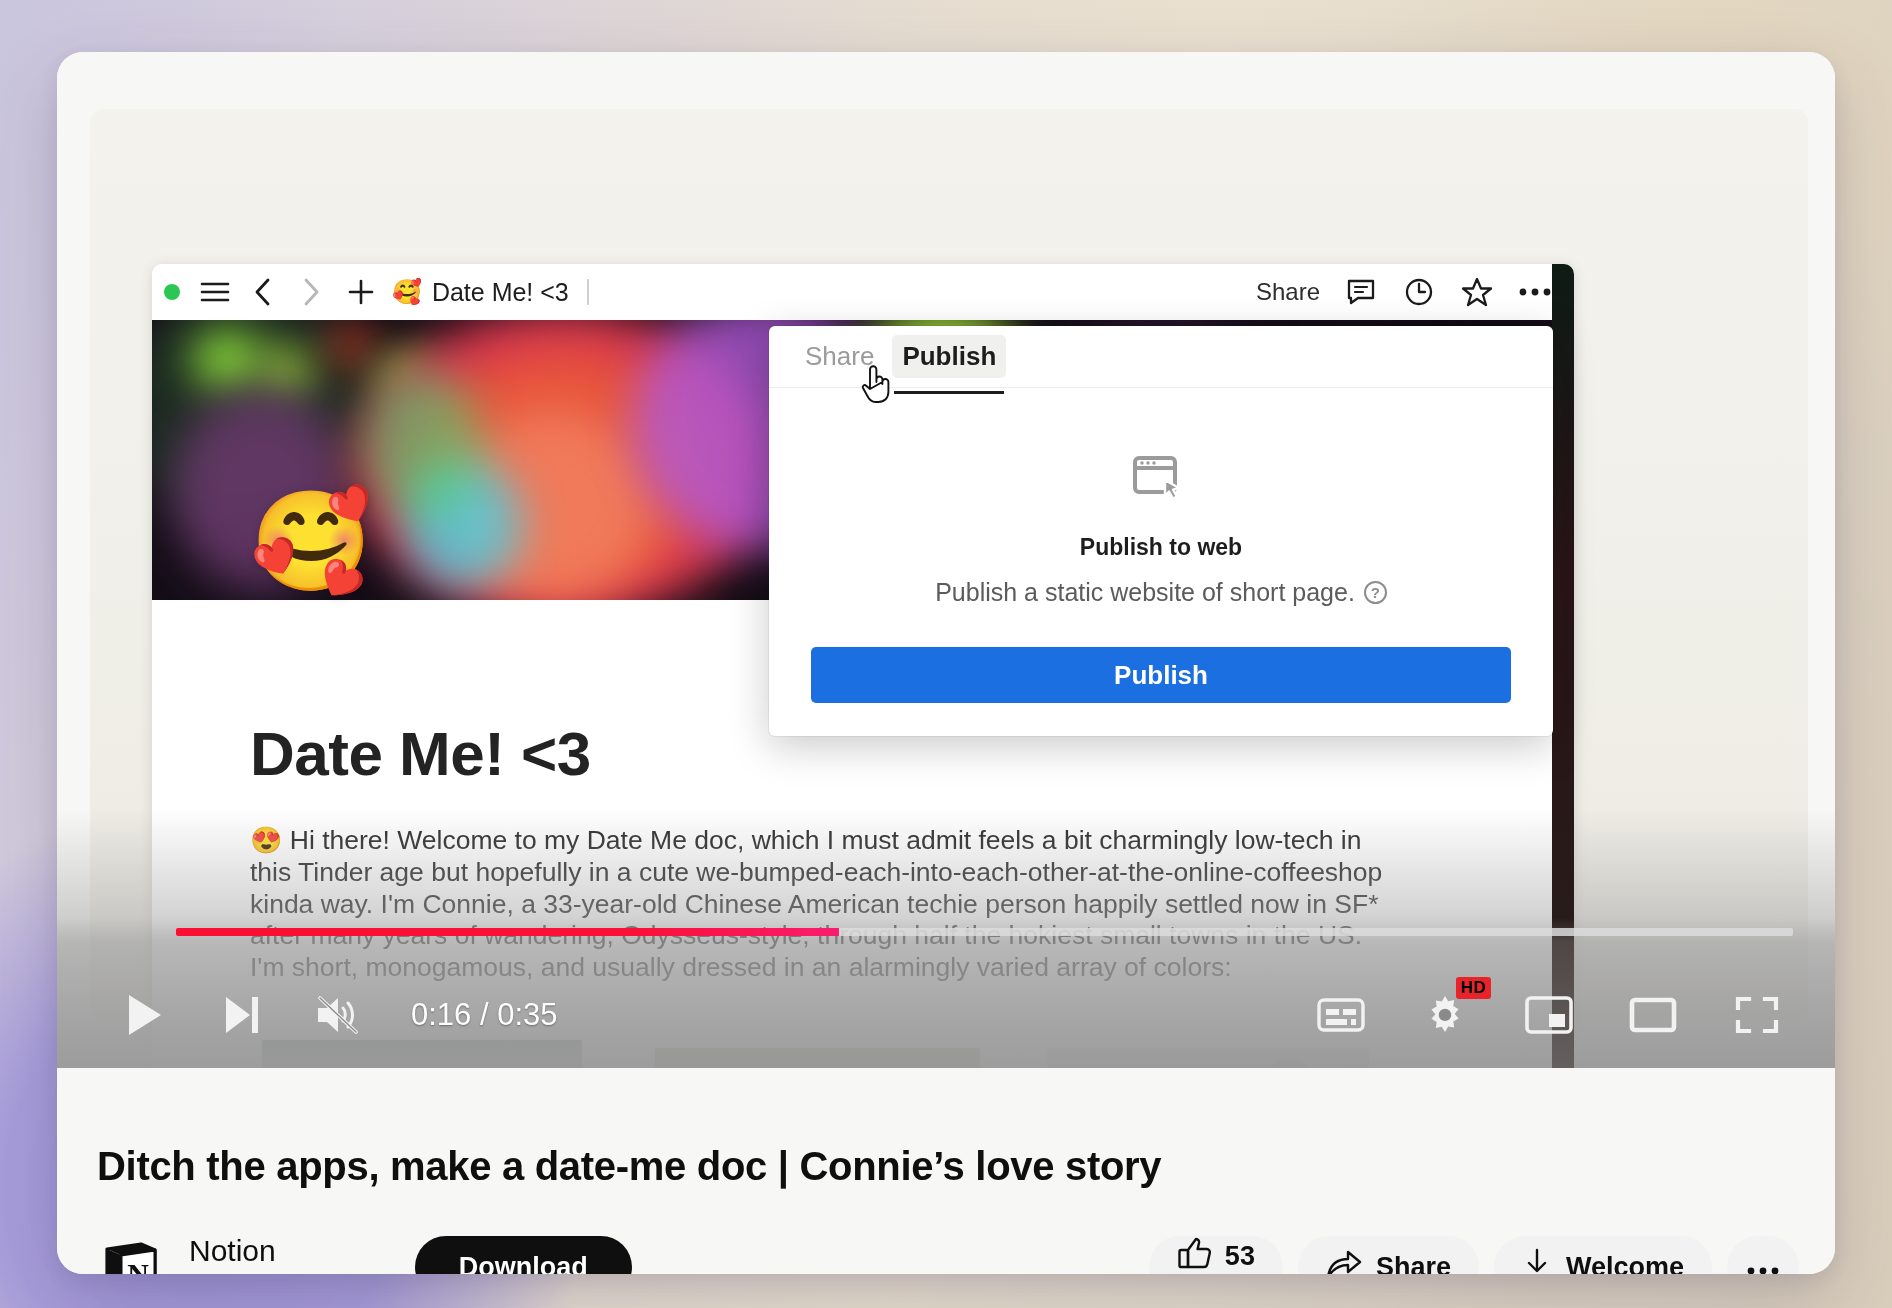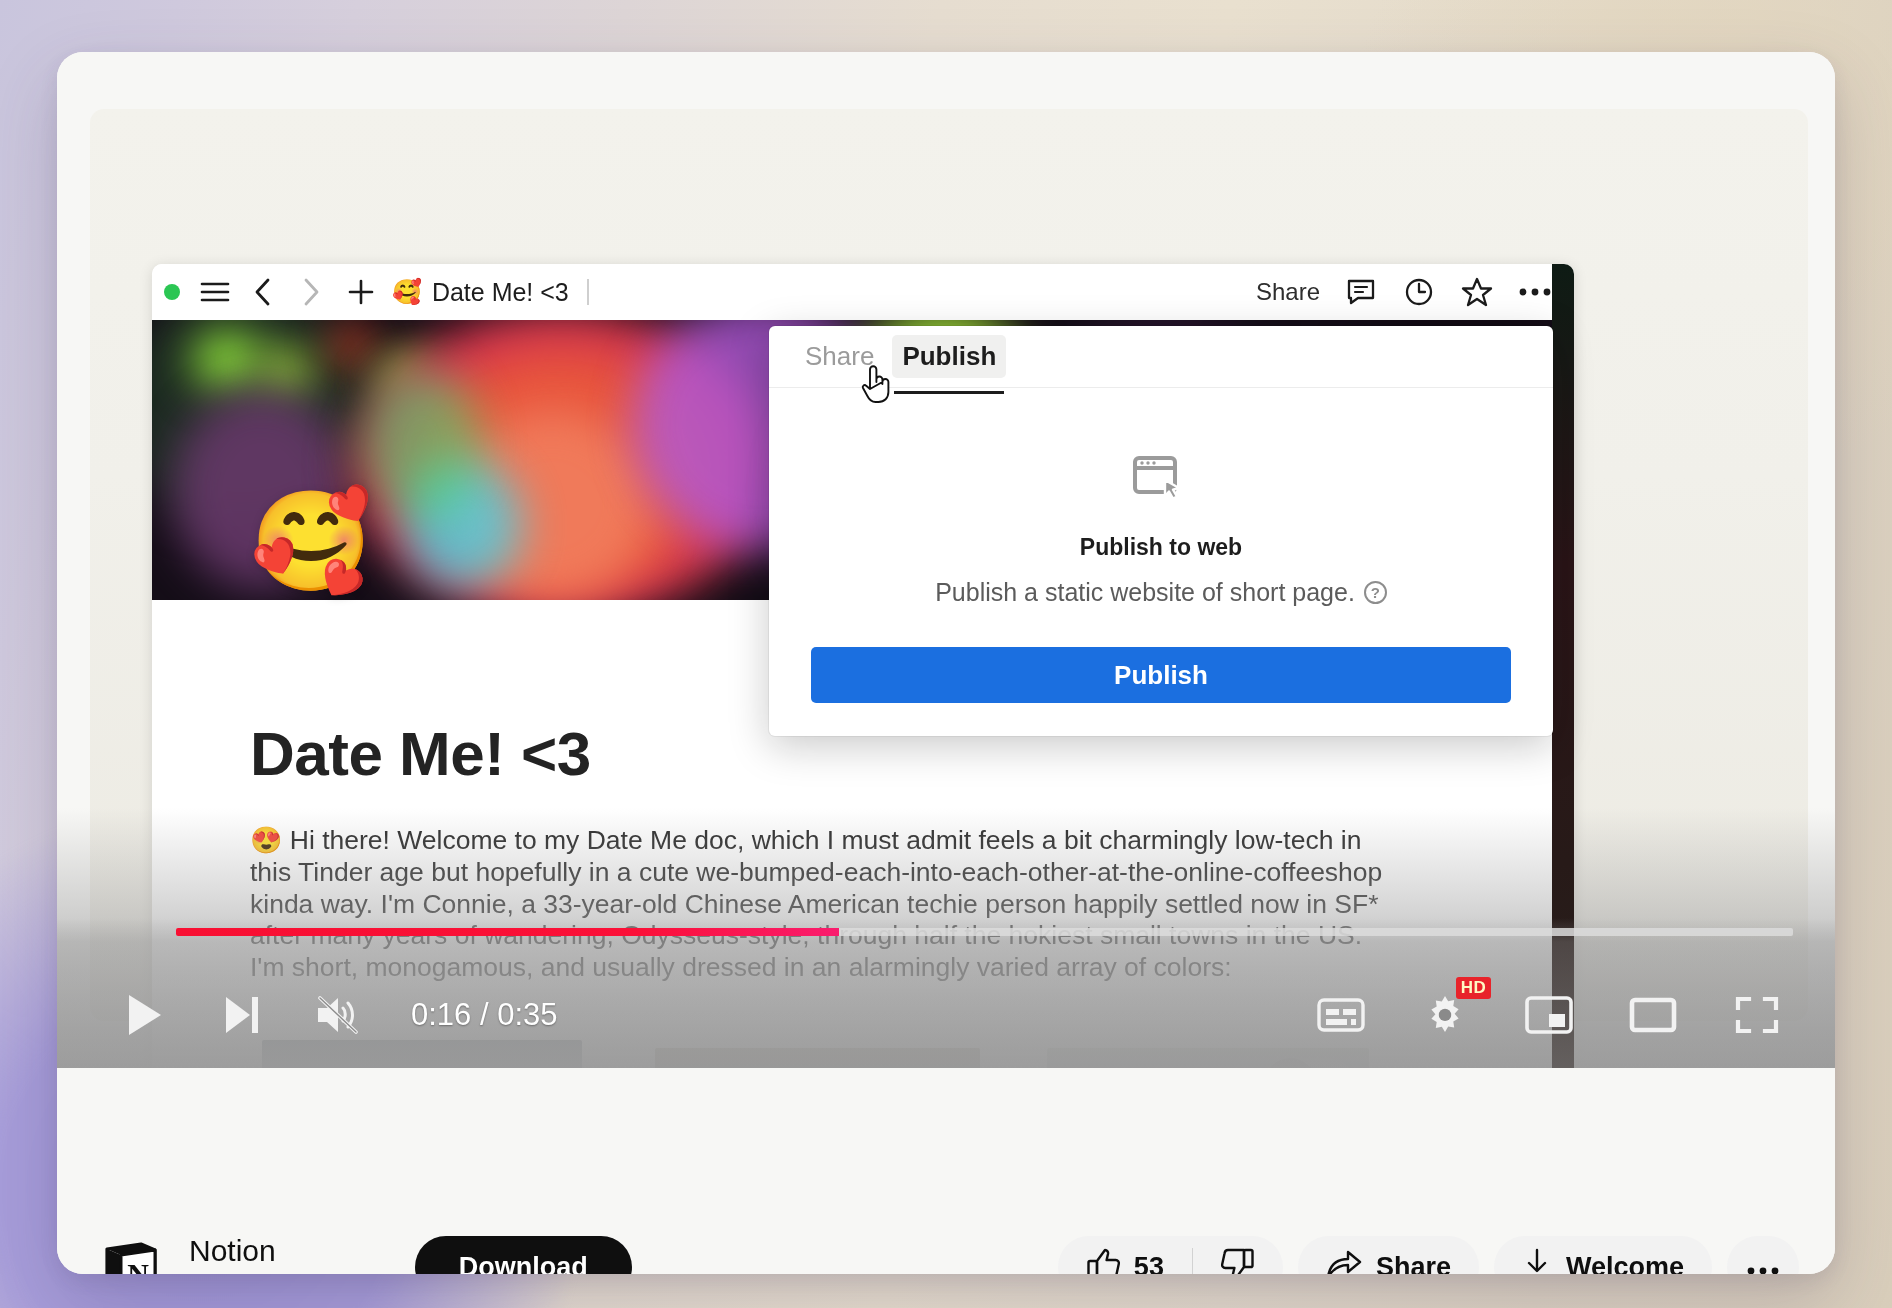--- a/index.html
+++ b/index.html
@@ -168,21 +168,21 @@
     position: absolute; left: 0; right: 0; top: 44px; height: 106px;
     display: flex; align-items: center; padding: 0 30px 0 40px;
   }
   .yt-btn { width: 96px; height: 96px; display: flex; align-items: center; justify-content: center; flex: none; cursor: pointer; }
   .yt-time { font-size: 31px; color: #fff; margin-left: 26px; text-shadow: 0 1px 2px rgba(0,0,0,.35); white-space: nowrap; }
   .yt-spacer { flex: 1 1 auto; }
   .yt-right { display: flex; align-items: center; gap: 8px; }
   .gear-wrap { position: relative; }
   .hd-badge {
     position: absolute; top: 10px; right: 2px;
-    background: #e8232a; color: #fef9c3; font-size: 17px; font-weight: 700;
+    background: #e8232a; color: #000000; font-size: 17px; font-weight: 700;
     padding: 1px 5px; border-radius: 3px; letter-spacing: .3px;
   }
   
   .ghost { position: absolute; opacity: 0.72; border-radius: 2px; overflow: hidden; }
 
   
   .yt-info { position: absolute; left: 0; top: 1016px; right: 0; bottom: 0; background: #f7f7f5; }
   .yt-vtitle {
     position: absolute; left: 40px; top: 76px;
     font-size: 40px; font-weight: 700; color: #0f0f0f; letter-spacing: -0.3px; white-space: nowrap;
@@ -200,21 +200,21 @@
     font-size: 27px; font-weight: 700; cursor: pointer; font-family: "Liberation Sans", sans-serif;
   }
   .yt-actions { margin-left: auto; display: flex; align-items: center; gap: 15px; }
   .pill {
     height: 62px; background: #f2f2f2; border-radius: 31px;
     display: flex; align-items: center; padding: 0 28px; gap: 14px;
     font-size: 27px; font-weight: 600; color: #0f0f0f; cursor: pointer;
   }
   .pill.round { width: 72px; padding: 0; justify-content: center; }
   .pill-divider { width: 1px; height: 38px; background: #d2d2d2; }
-  .likegroup { display: flex; align-items: center; background: #f2f2f2; border-radius: 31px; height: 62px; }
+  .likegroup { display: flex; align-items: center; background: #f2f2f2; border-radius: 31px; height: 62px; flex-direction: column; }
   .likegroup .seg { display: flex; align-items: center; gap: 14px; padding: 0 28px; height: 100%; cursor: pointer; font-size: 27px; font-weight: 600; color: #0f0f0f; }
 </style>
 </head>
 <body>
 
 <div class="bg-bloom"></div>
 <div class="bg-bloom2"></div>
 
 <div class="card">
 
@@ -433,20 +433,21 @@
                   <polyline points="14,36 3,36 3,27"></polyline>
             </g>
               </svg>
           </div>
         </div>
       </div>
     </div>
   </div>
 
   <div class="yt-info">
+    <div class="yt-vtitle">Ditch the apps, make a date-me doc | Connie’s love story</div>
 
     <div class="yt-meta">
       <div class="yt-avatar">
         <svg width="62" height="62" viewBox="0 0 62 62">
           <path d="M8 13l34-5 14 6v40l-14 6-34-5z" fill="#fff" stroke="#0f0f0f" stroke-width="3.2" stroke-linejoin="round"></path>
           <path d="M8 13l34-5 14 6-34 5z" fill="#0f0f0f"></path>
           <path d="M8 13l14 6v40L8 54z" fill="#0f0f0f"></path>
           <path d="M22 19l34-5v40l-34 5z" fill="#fff" stroke="#0f0f0f" stroke-width="3" stroke-linejoin="round"></path>
           <text x="39" y="48" font-family="Liberation Serif, serif" font-size="30" font-weight="700" fill="#0f0f0f" text-anchor="middle">N</text>
         </svg>

